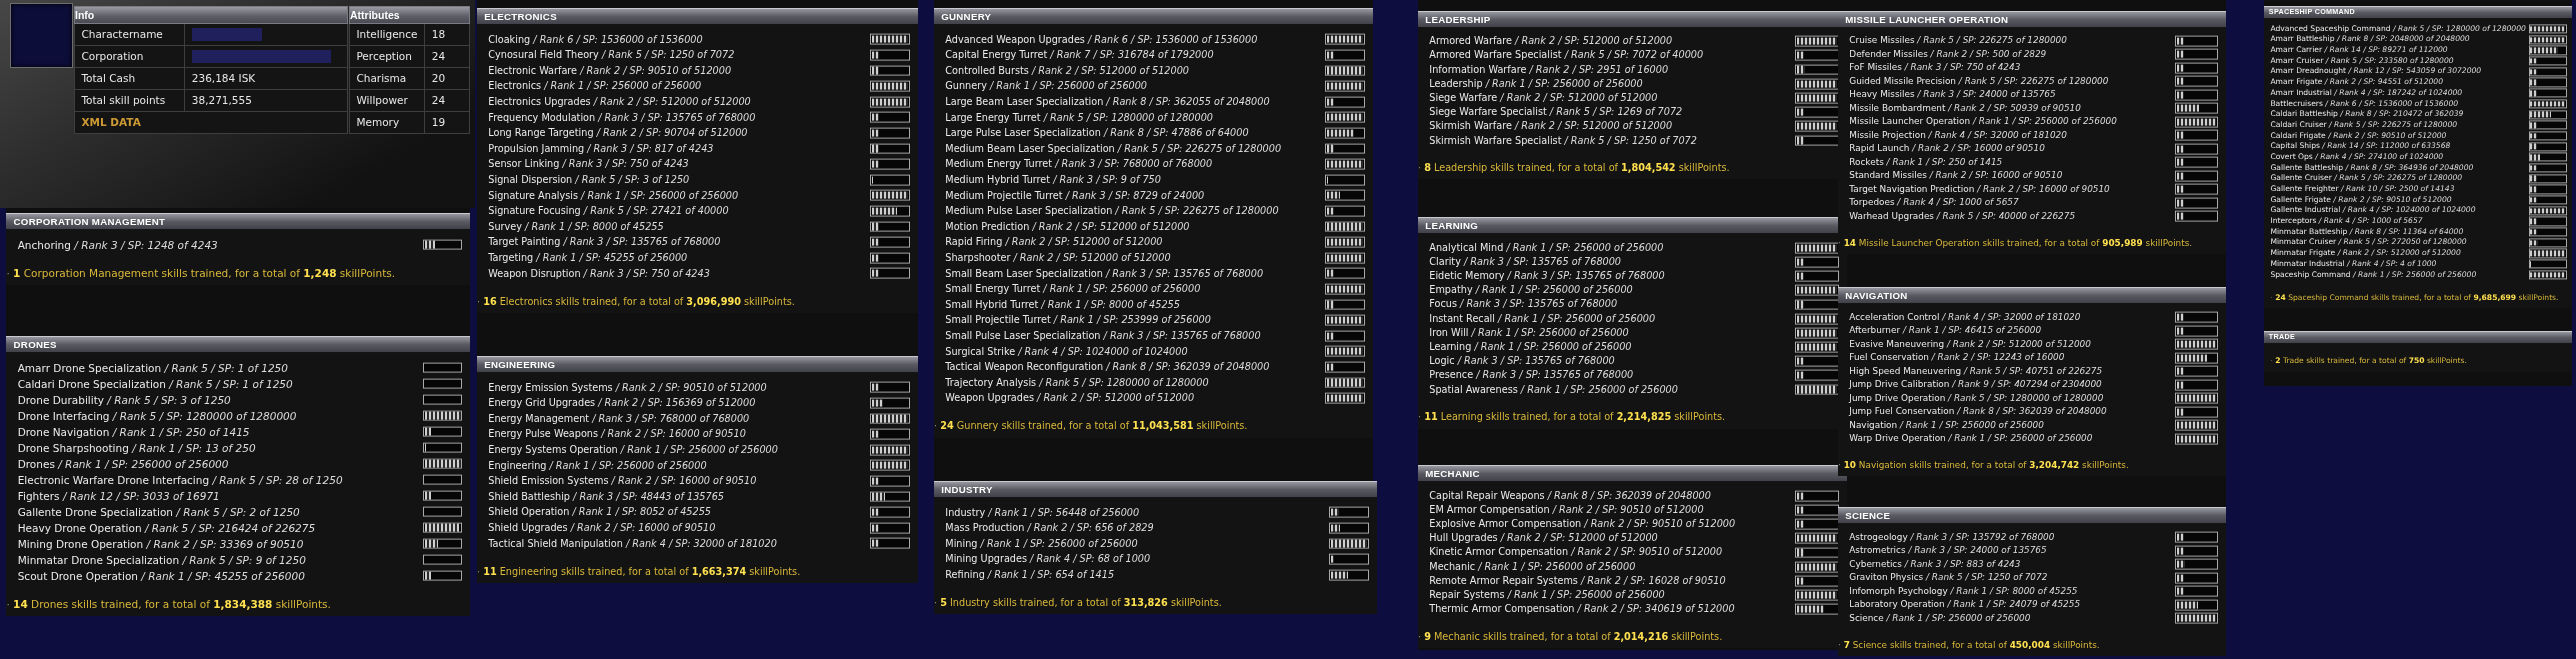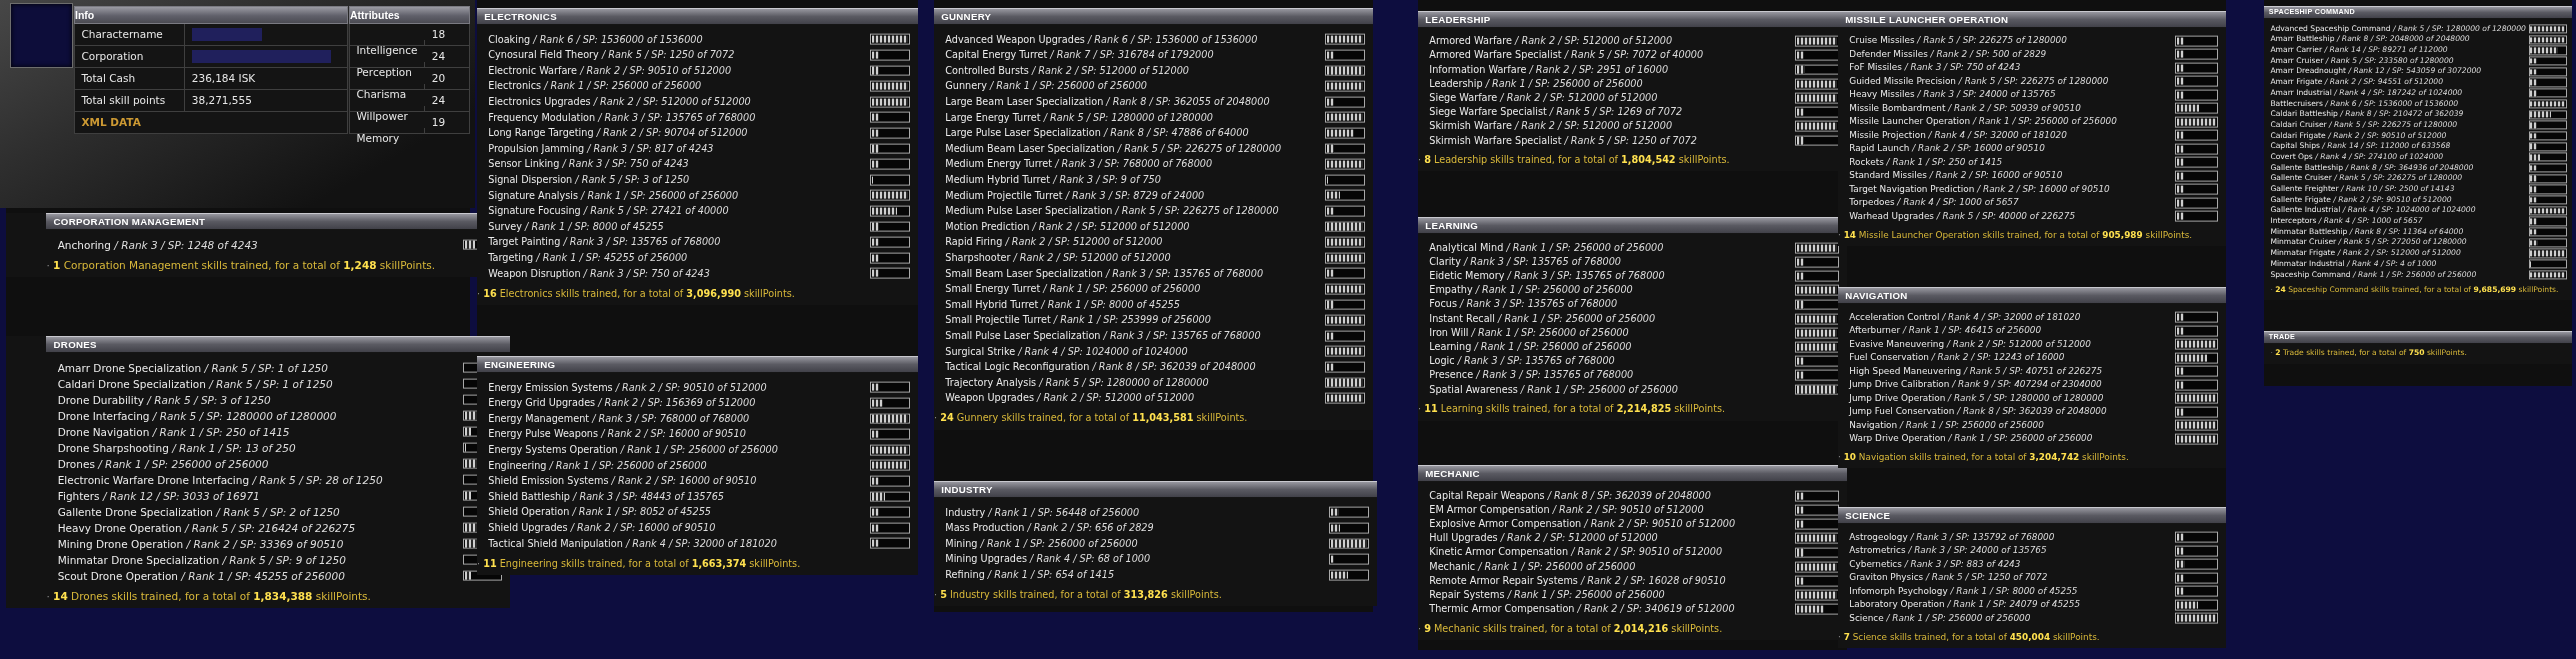--- a/index.html
+++ b/index.html
@@ -21,21 +21,21 @@
   .tbl{position:absolute;font-size:10.5px;color:#e8e8e8;}
   .thead{
     height:16px;line-height:16px;padding-left:0;color:#ffffff;font-weight:bold;
     background:linear-gradient(180deg,#9b9ba3 0%,#60606a 55%,#4a4a52 100%);
     border:0.8px solid #7a7a82;font-family:"Liberation Sans",sans-serif;
   }
   .trow{display:flex;height:21px;line-height:20px;background:#141414;
     border-left:0.8px solid #3f3f3f;border-right:0.8px solid #3f3f3f;border-bottom:0.8px solid #3f3f3f;}
   .tlabel{padding-left:6.4px;border-right:0.8px solid #3f3f3f;white-space:nowrap;}
   #info-table .tlabel{width:103px;}
-  #attr-table .tlabel{width:68px;margin-top:16px;}
+  #attr-table .tlabel{width:68px;}
   .tval{flex:1;padding-left:6.4px;display:flex;align-items:center;}
   .redacted{display:block;height:13px;background:#20205c;}
   .red-sm{width:45%;} .red-lg{width:90%;}
   .tlink{padding-left:6.4px;color:#cc9933;font-weight:bold;cursor:pointer;line-height:20px;}
   
   .panel{position:absolute;background:#131313;padding-bottom:6.4px;}
   .phead{
     height:15.3px;line-height:15.3px;padding-left:7.2px;
     background:linear-gradient(180deg,#97979f 0%,#5a5a62 50%,#414149 100%);
     border-top:0.8px solid #c9c9cf;border-bottom:0.8px solid #151515;
@@ -46,25 +46,25 @@
   .skill-row{position:relative;display:block;white-space:nowrap;}
   .skill-text{color:#ececec;}
   .skill-meta{font-style:italic;color:#dddddd;}
   .bar{
     position:absolute;right:0;top:50%;transform:translateY(-50%);
     width:36px;height:7.2px;border:0.8px solid #a9a9a9;background:#060606;padding:0.8px;
     box-sizing:content-box;display:block;
   }
   .fill{display:block;height:100%;
     background:repeating-linear-gradient(90deg,#cfcfcf 0 2.4px,#2b2b2b 2.4px 4px);}
-  .summary{margin-top:0;padding-left:0;color:#d9b93a;white-space:nowrap;}
+  .summary{margin-top:8px;padding-left:0;color:#d9b93a;white-space:nowrap;}
   .sum-bullet{color:#8a8a8a;}
   .sum-num{color:#ffe14f;font-weight:bold;}
   
-  .sz-a{font-size:10.5px;padding-left:40px;} .sz-a .skill-row{height:16px;line-height:16px;}
+  .sz-a{font-size:10.5px;} .sz-a .skill-row{height:16px;line-height:16px;}
   .sz-b{font-size:9.7px;} .sz-b .skill-row{height:15.6px;line-height:15.6px;}
   .sz-c{font-size:9.7px;} .sz-c .skill-row{height:14.2px;line-height:14.2px;}
   .sz-d{font-size:8.9px;} .sz-d .skill-row{height:13.5px;line-height:13.5px;}
   .sz-e{font-size:7.6px;} .sz-e .skill-row{height:10.7px;line-height:10.7px;}
   .sz-e .phead{height:10.5px;line-height:10.5px;font-size:7.2px;padding-left:4.8px;}
   .sz-e .skills{padding:4.8px 4.8px 0 6.4px;}
   .sz-e .bar{width:35px;height:5.6px;}
   .sz-d .bar{width:39px;}
   .sz-c .bar{width:40px;}
 </style>
@@ -346,21 +346,21 @@
         </span></div>
       <div class="skill-row"><span class="skill-text"><span class="skill-name">Small Projectile Turret</span><span class="skill-meta"> / Rank 1 / SP: 253999 of 256000</span></span><span class="bar">
           <span class="fill" style="width: 99.2184%;"></span>
         </span></div>
       <div class="skill-row"><span class="skill-text"><span class="skill-name">Small Pulse Laser Specialization</span><span class="skill-meta"> / Rank 3 / SP: 135765 of 768000</span></span><span class="bar">
           <span class="fill" style="width: 17.6777%;"></span>
         </span></div>
       <div class="skill-row"><span class="skill-text"><span class="skill-name">Surgical Strike</span><span class="skill-meta"> / Rank 4 / SP: 1024000 of 1024000</span></span><span class="bar">
           <span class="fill" style="width: 100%;"></span>
         </span></div>
-      <div class="skill-row"><span class="skill-text"><span class="skill-name">Tactical Logic Reconfiguration</span><span class="skill-meta"> / Rank 8 / SP: 362039 of 2048000</span></span><span class="bar">
+      <div class="skill-row"><span class="skill-text"><span class="skill-name">Tactical Weapon Reconfiguration</span><span class="skill-meta"> / Rank 8 / SP: 362039 of 2048000</span></span><span class="bar">
           <span class="fill" style="width: 17.6777%;"></span>
         </span></div>
       <div class="skill-row"><span class="skill-text"><span class="skill-name">Trajectory Analysis</span><span class="skill-meta"> / Rank 5 / SP: 1280000 of 1280000</span></span><span class="bar">
           <span class="fill" style="width: 100%;"></span>
         </span></div>
       <div class="skill-row"><span class="skill-text"><span class="skill-name">Weapon Upgrades</span><span class="skill-meta"> / Rank 2 / SP: 512000 of 512000</span></span><span class="bar">
           <span class="fill" style="width: 100%;"></span>
         </span></div>
     </div>
   <div class="summary skills"><span class="sum-bullet">· </span><span class="sum-num">24</span><span class="sum-text"> Gunnery skills trained, for a total of </span><span class="sum-num">11,043,581</span><span class="sum-text"> skillPoints.</span></div>

